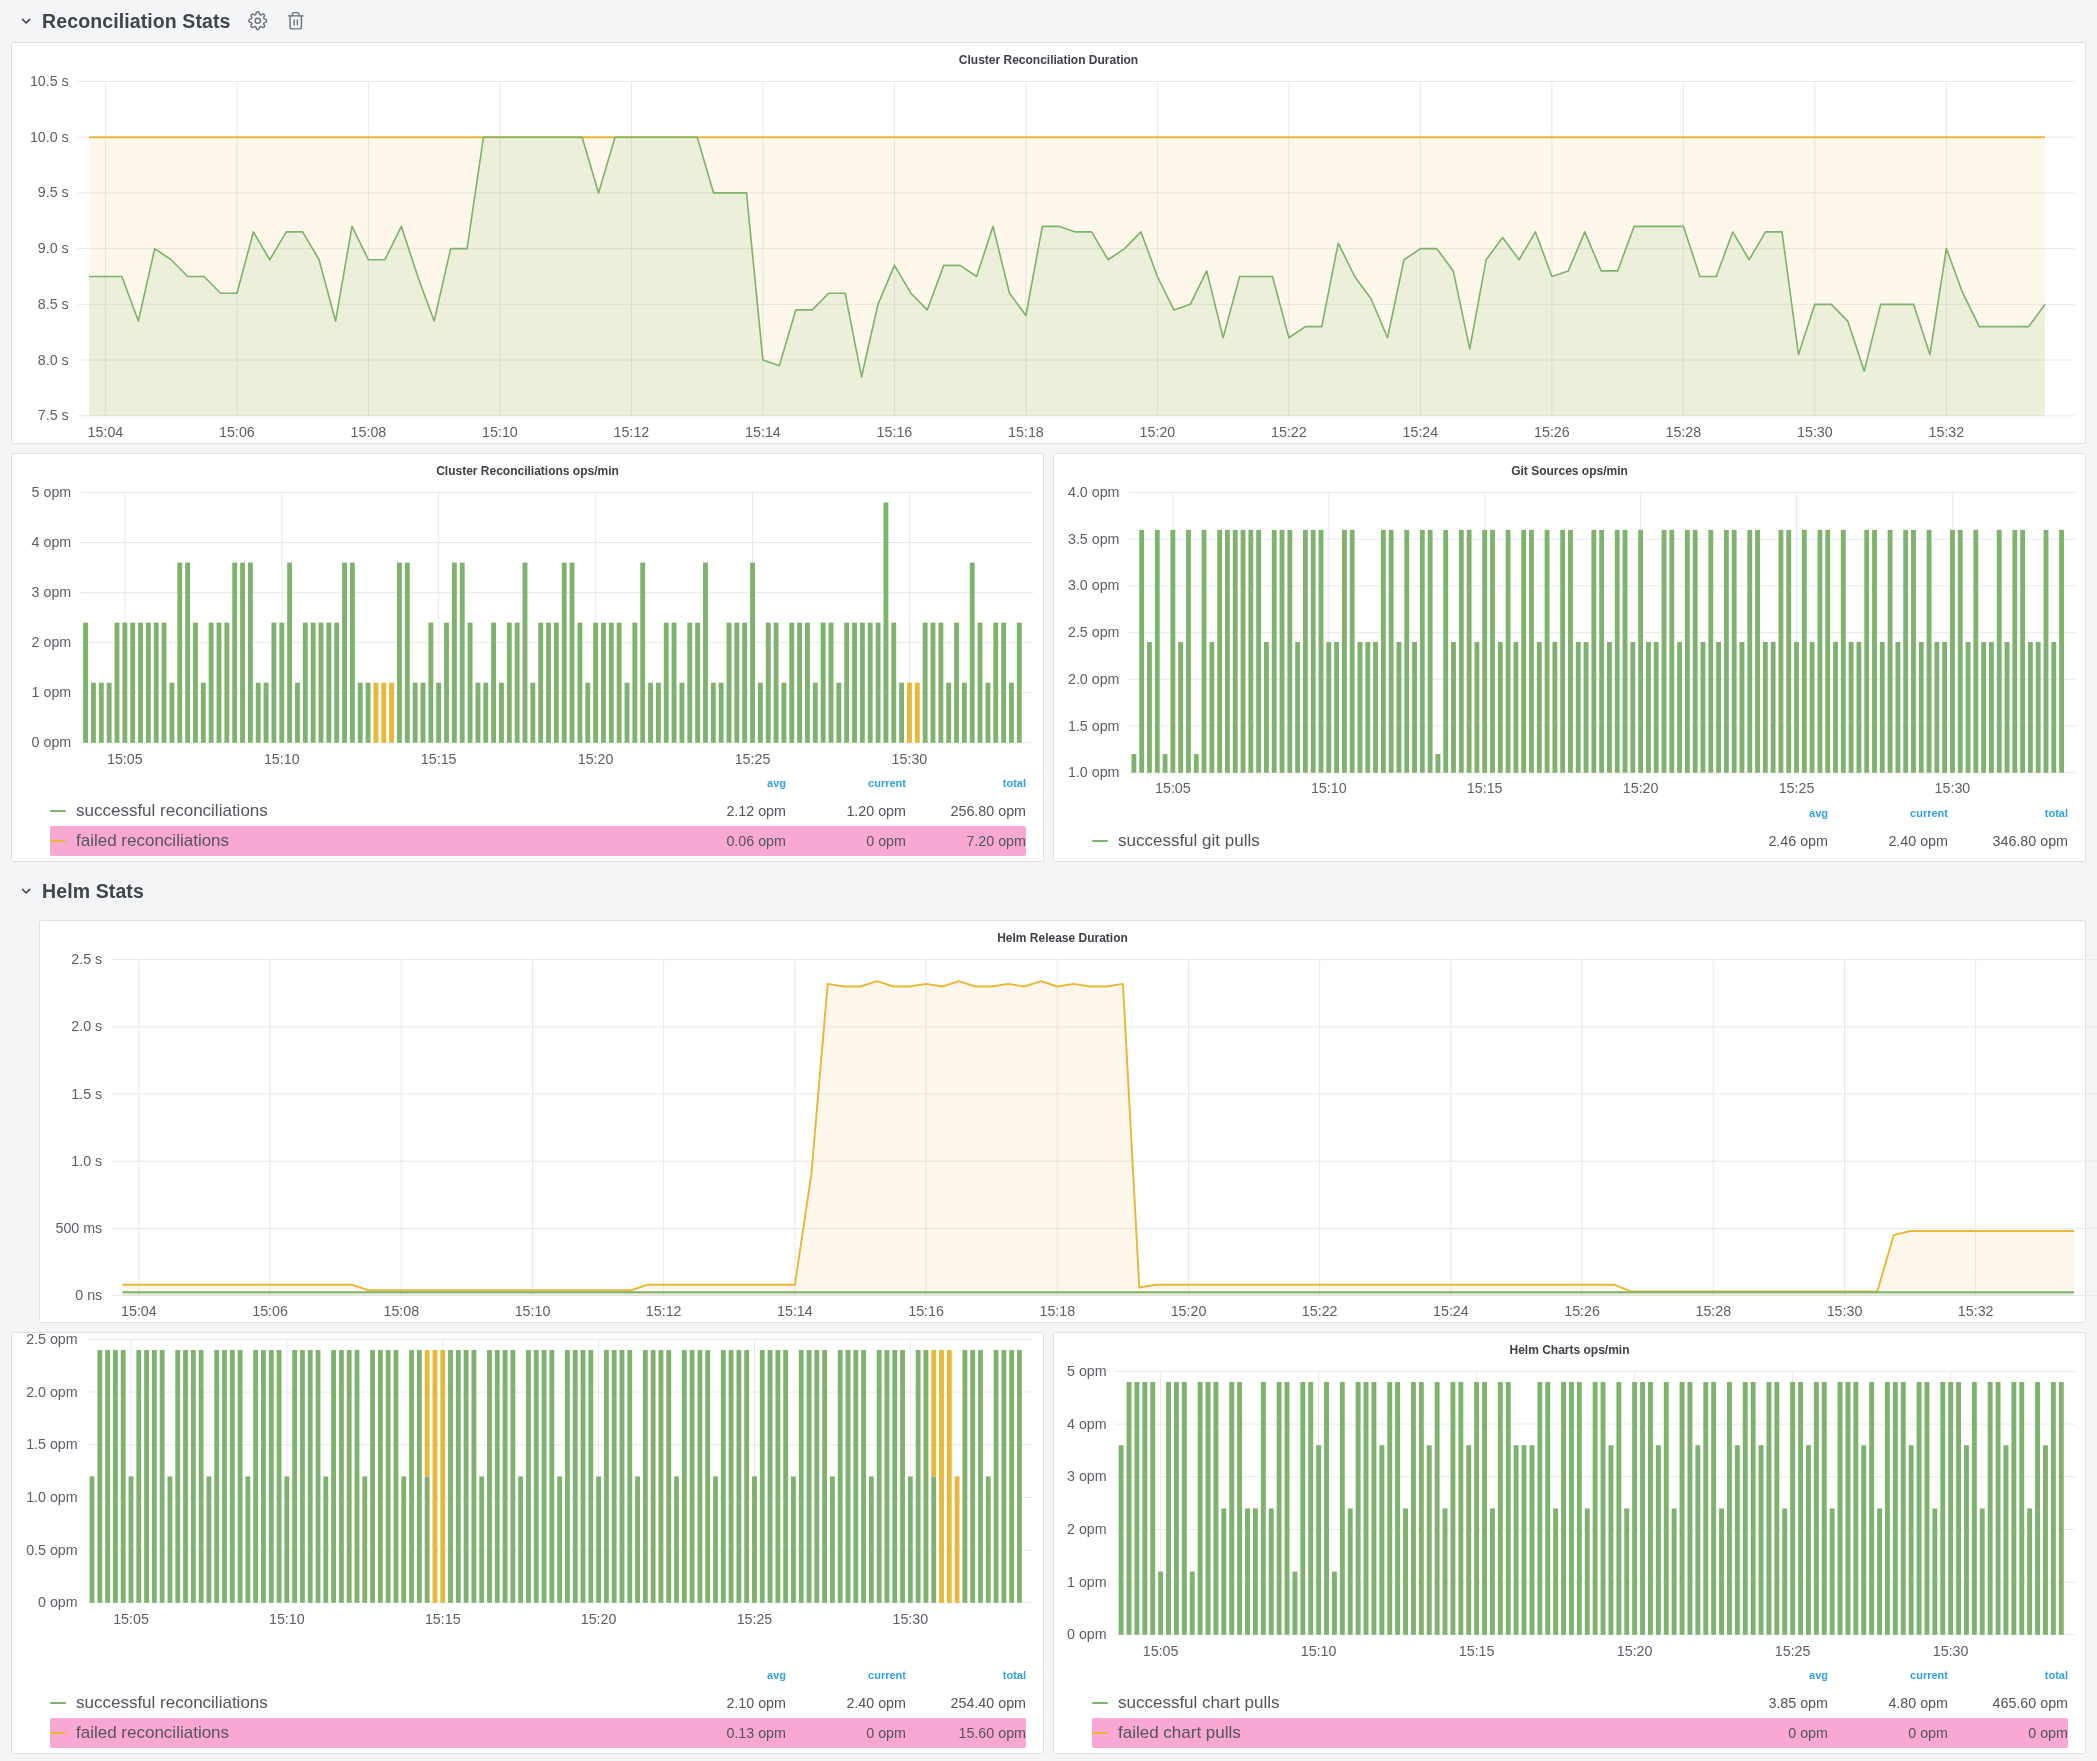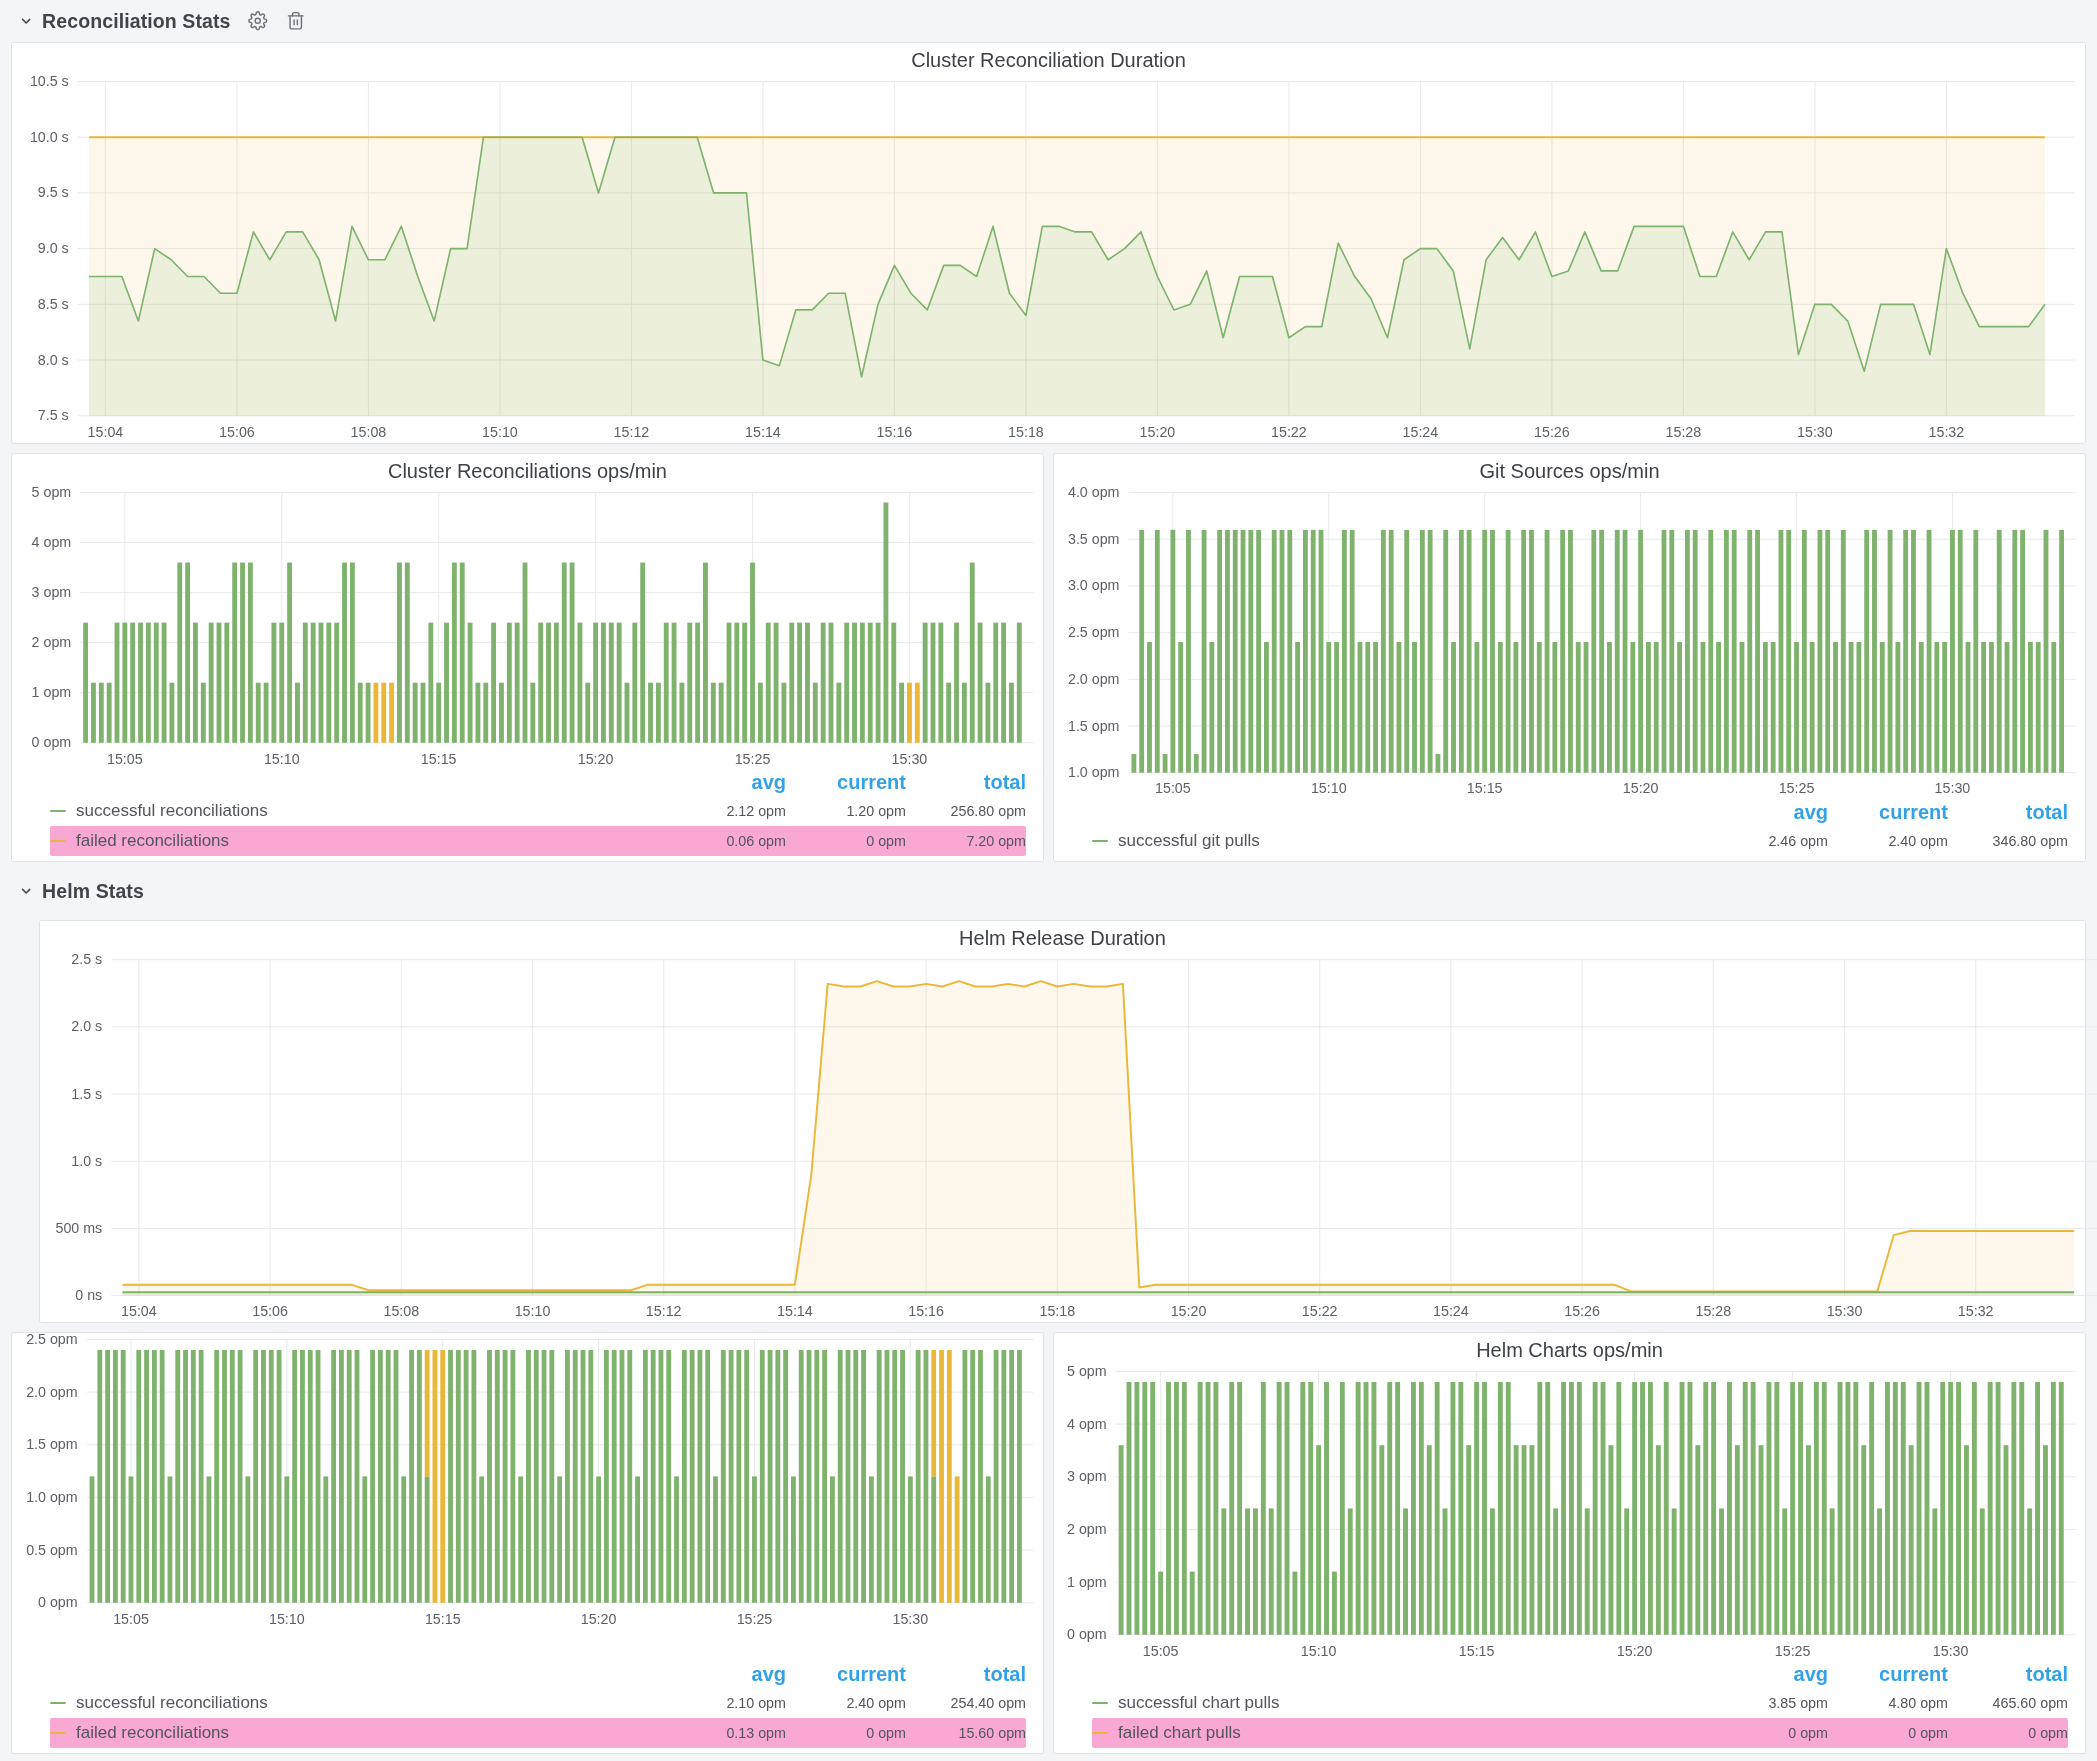--- a/index.html
+++ b/index.html
@@ -3,28 +3,28 @@
 <meta charset="utf-8">
 <style>
   html,body{margin:0;padding:0;background:#f4f5f6;font-family:"Liberation Sans",sans-serif;}
   body{width:2097px;height:1761px;overflow:hidden;}
   .wrap{padding:0 11px;}
   .section-header{display:flex;align-items:center;gap:9px;height:42px;padding-left:7.8px;text-align:right;}
   .section-title{font-size:19.5px;font-weight:bold;color:#41444a;letter-spacing:0.1px;}
   .chev{width:14.3px;height:14.3px;}
   .hicon{width:19.5px;height:19.5px;margin-left:9px;cursor:pointer;}
   .panel{background:#ffffff;border:0.6px solid #dfe1e4;border-radius:2.6px;display:flex;flex-direction:column;box-sizing:border-box;}
-  .panel-title{height:32px;line-height:35px;text-align:center;font-size:20px;font-weight:normal;color:#3e4147;flex:0 0 auto;cursor:pointer;}
+  .panel-title{height:32px;line-height:35px;text-align:center;font-size:12px;font-weight:bold;color:#3e4147;flex:0 0 auto;cursor:pointer;}
   .plot{flex:1 1 auto;position:relative;}
   .plot svg{position:absolute;left:0;top:0;}
   .row2{display:flex;gap:9px;margin-top:9px;}
   .row2 .panel{flex:1 1 0;}
   .legend{flex:0 0 auto;padding:0 17px 5.2px 38px;}
   .lg-header{display:flex;justify-content:flex-end;height:26px;align-items:center;}
-  .lg-col{width:120px;text-align:right;font-size:20px;}
+  .lg-col{width:120px;text-align:right;font-size:11px;}
   .lg-header .lg-col{color:#33a2e5;font-weight:bold;cursor:pointer;}
   .lg-row{display:flex;align-items:center;height:30px;border-radius:1.9px;}
   .lg-row.shaded{background:#f9a8d4;}
   .lg-dash{width:15.6px;height:2.6px;border-radius:1.3px;margin-right:10.4px;flex:0 0 auto;}
   .lg-label{font-size:17px;color:#52555b;flex:1 1 auto;cursor:pointer;}
   .lg-val{width:120px;text-align:right;font-size:14.3px;color:#52555b;}
 </style>
 </head>
 <body>
 

